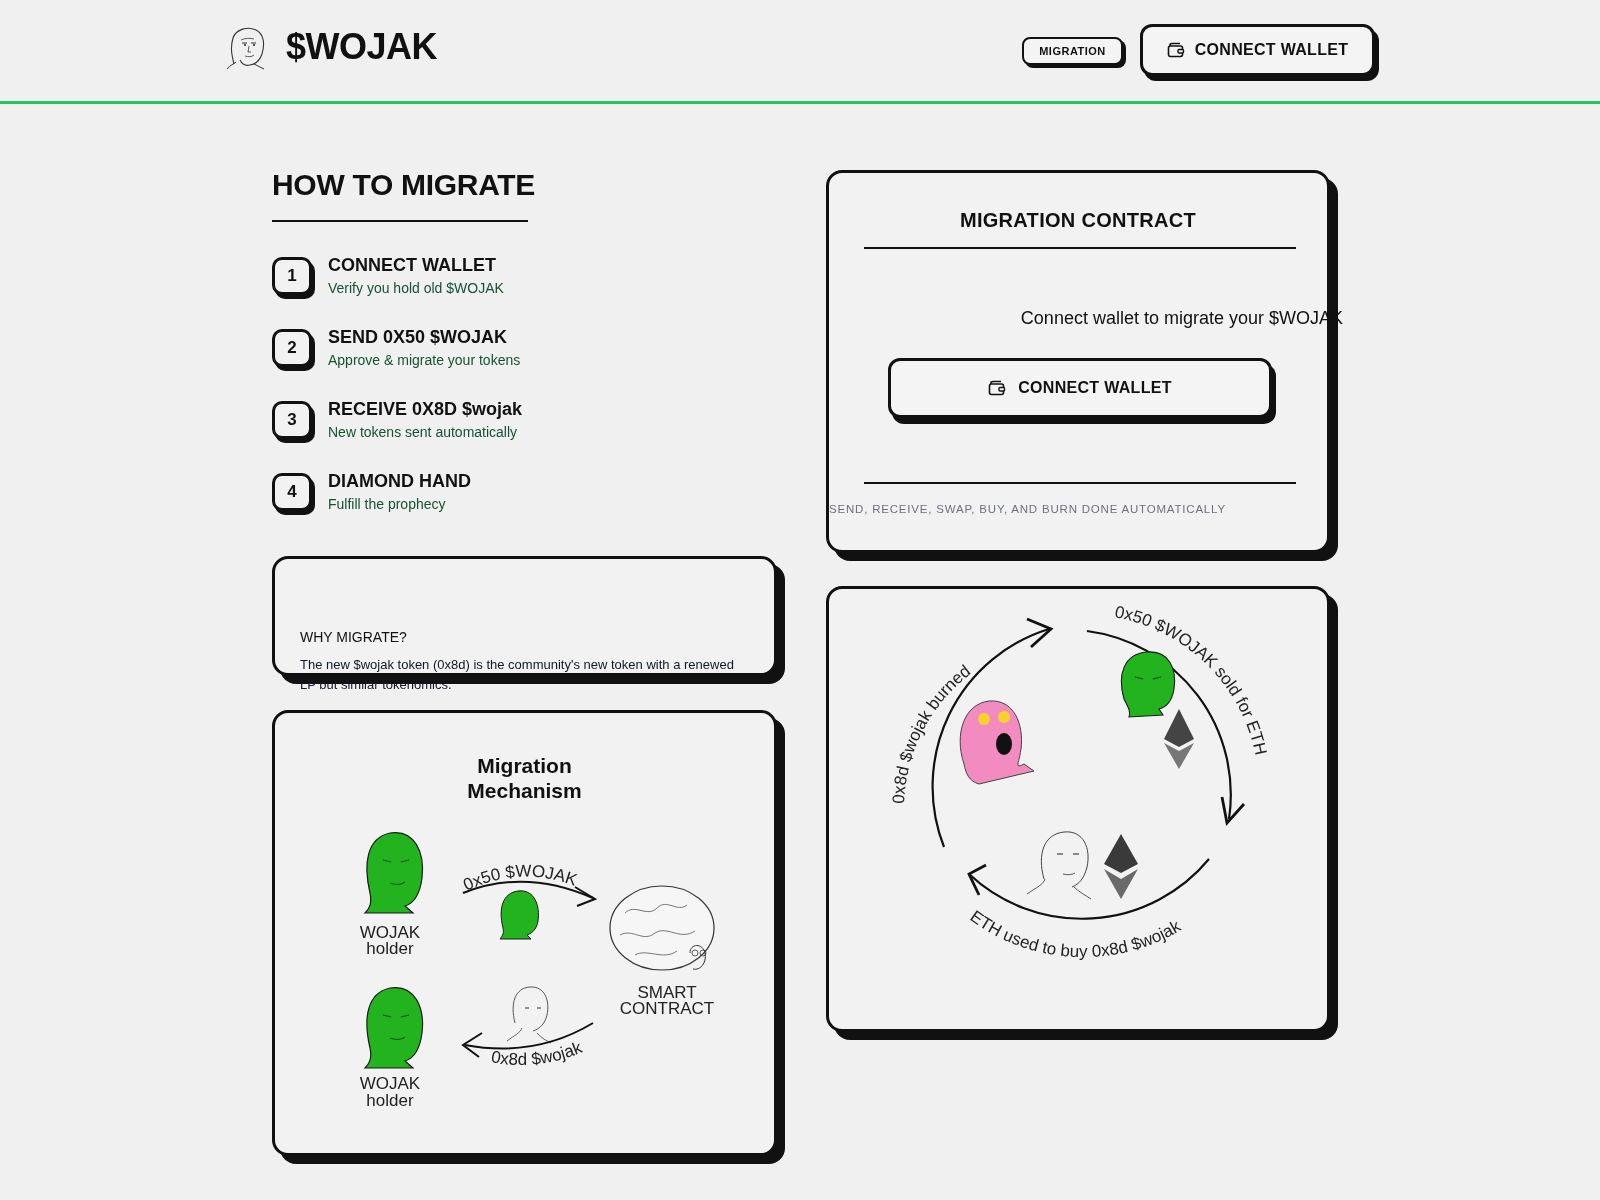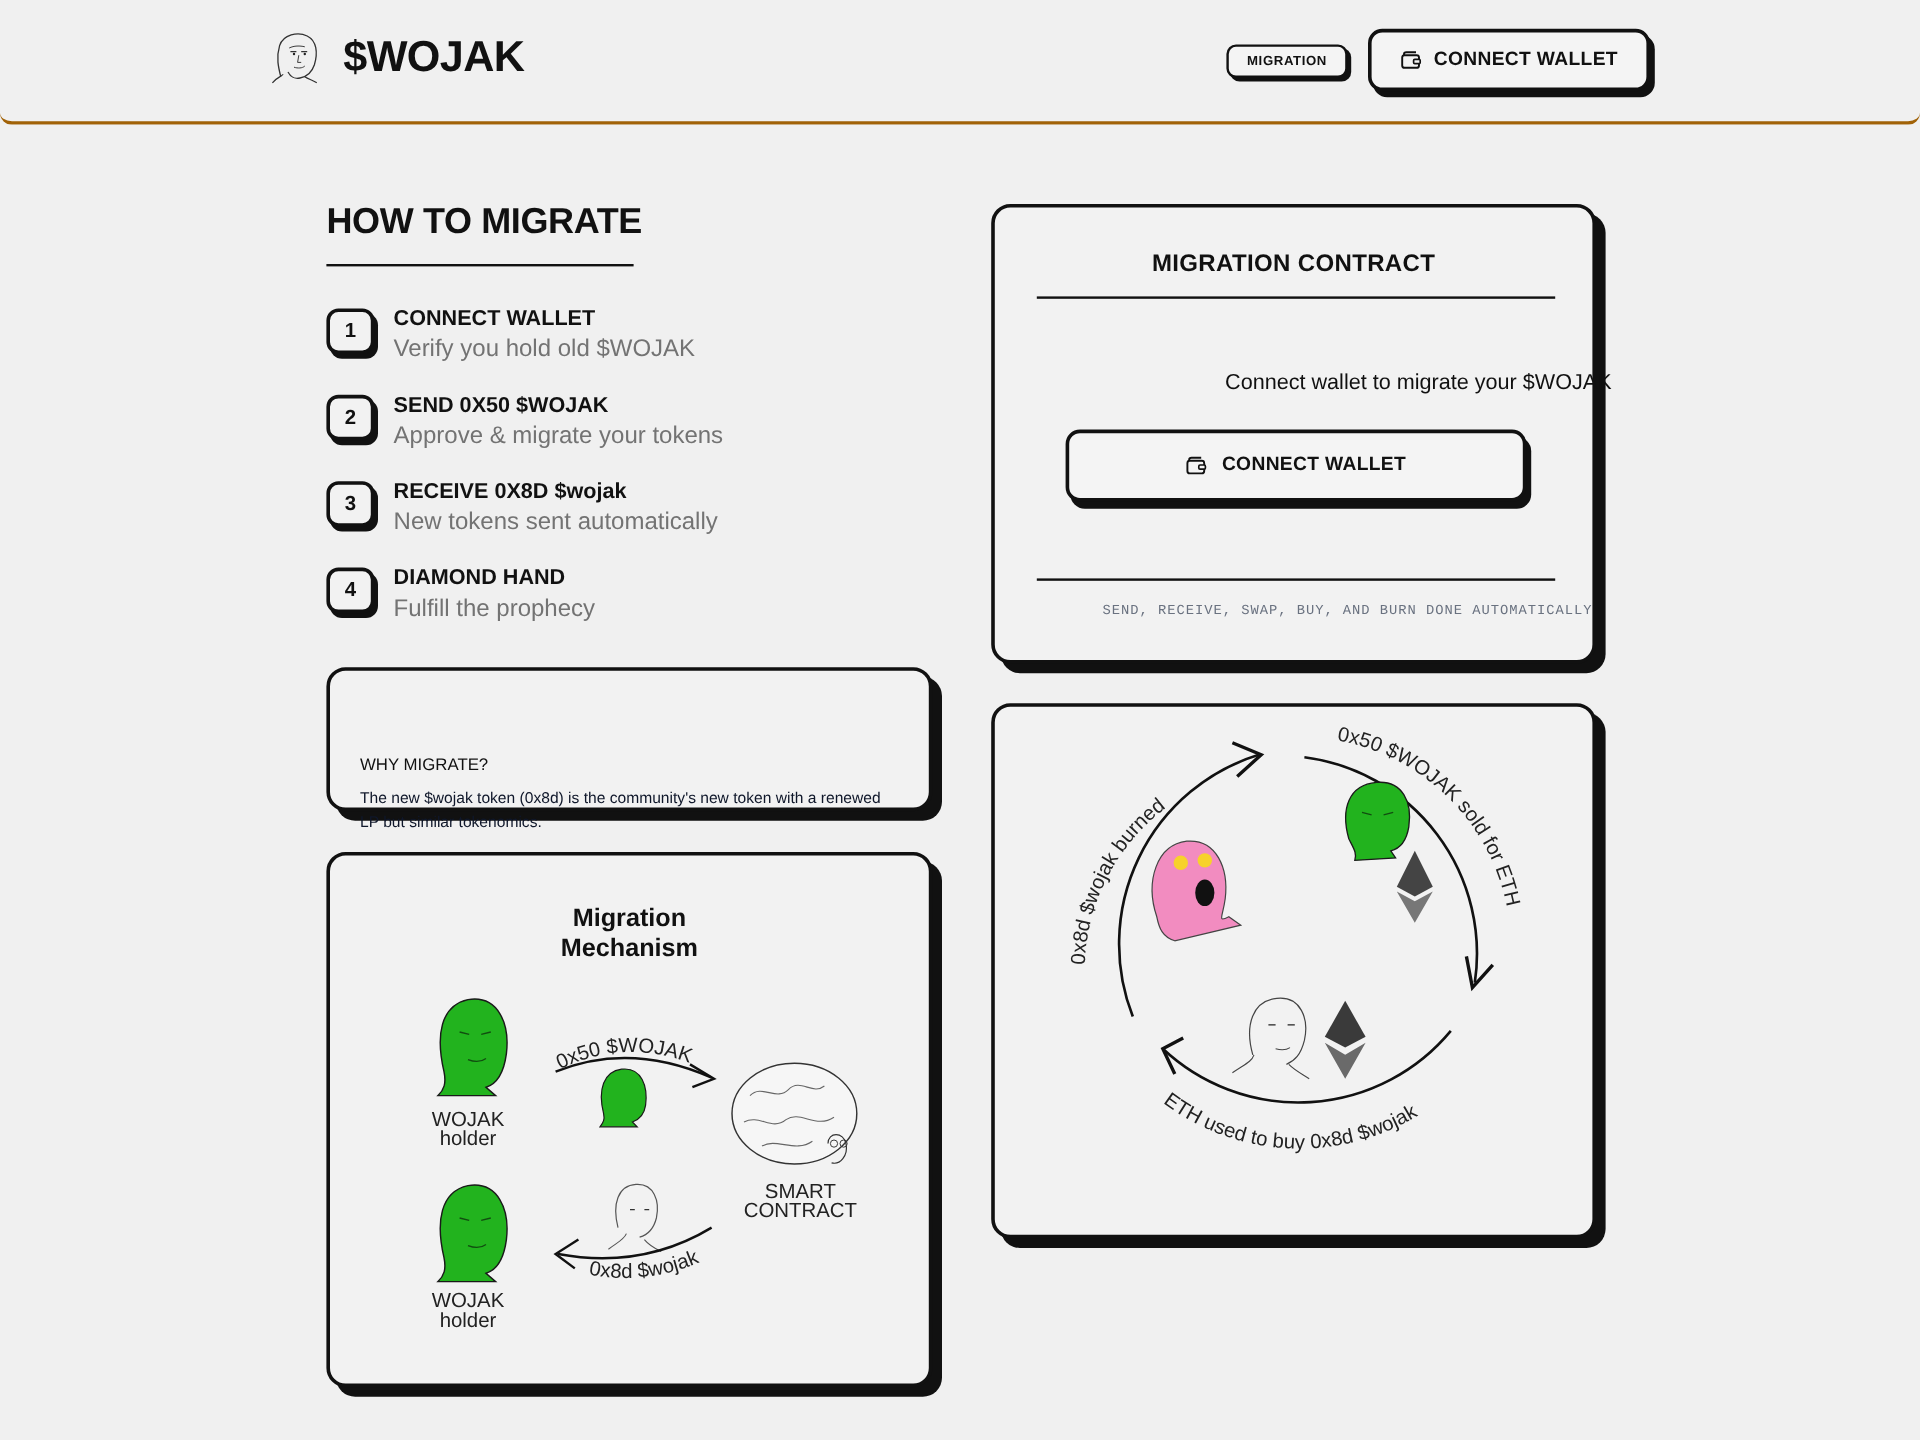--- a/index.html
+++ b/index.html
@@ -6,22 +6,21 @@
   html, body { width: 1600px; height: 1200px; }
   body {
     background: #f0f0f0;
     font-family: "Liberation Sans", sans-serif;
     color: #111;
     position: relative;
     overflow: hidden;
   }
   .header {
     position: absolute; left: 0; top: 0; width: 1600px; height: 104px;
-    border-bottom: 3px solid #a16207;
-    border-radius: 10px;
+    border-bottom: 3px solid #22c55e;
   }
   .logo { position: absolute; left: 224px; top: 24px; display: flex; align-items: center; }
   .logo-face { width: 46px; height: 46px; }
   .logo-text { margin-left: 16px; font-size: 36px; font-weight: 700; letter-spacing: -0.5px; }
   .btn-migration {
     position: absolute; left: 1022px; top: 37px; width: 101px; height: 28px;
     border: 2.5px solid #111; border-radius: 8px; background: #f4f4f4;
     box-shadow: 3px 3px 0 #111;
     font-size: 11px; font-weight: 700; letter-spacing: 0.5px;
     display: flex; align-items: center; justify-content: center;
@@ -42,21 +41,21 @@
 
   .step { position: absolute; left: 272px; display: flex; }
   .step-num {
     width: 40px; height: 38px; border: 3px solid #111; border-radius: 10px;
     box-shadow: 3px 4px 0 #111; background: #f2f2f2;
     display: flex; align-items: center; justify-content: center;
     font-size: 17px; font-weight: 700;
   }
   .step-text { margin-left: 16px; margin-top: -3px; }
   .step-title { font-size: 18px; font-weight: 700; line-height: 22px; }
-  .step-desc { font-size: 20px; color: #737373; margin-top: 4px; }
+  .step-desc { font-size: 14px; color: #14532d; margin-top: 4px; }
 
   .card {
     position: absolute; border: 3px solid #111; border-radius: 16px; background: #f2f2f2;
     box-shadow: 8px 8px 0 #111;
   }
   .why-card { left: 272px; top: 556px; width: 505px; height: 120px; padding: 26px 25px; }
   .why-title { font-size: 14px; color: #111; margin-top: 44px; }
   .why-body { font-size: 13px; color: #0f172a; line-height: 20px; margin-top: 10px; }
 
   .mech-card { left: 272px; top: 710px; width: 505px; height: 446px; }
@@ -66,21 +65,21 @@
   .contract-card { left: 826px; top: 170px; width: 504px; height: 383px; padding-left: 24px; }
   .contract-title { position: absolute; left: 0; width: 100%; top: 36px; text-align: center; font-size: 20px; font-weight: 700; letter-spacing: 0.3px; }
   .contract-rule { position: absolute; left: 35px; width: 432px; height: 2px; background: #111; }
   .contract-msg { position: absolute; left: 16px; width: 100%; top: 135px; text-align: right; font-size: 18px; }
   .btn-connect-main {
     position: absolute; left: 59px; top: 185px; width: 384px; height: 60px;
     border: 3px solid #111; border-radius: 12px; background: #f4f4f4; box-shadow: 4px 6px 0 #111;
     display: flex; align-items: center; justify-content: center; gap: 12px;
     font-size: 16px; font-weight: 700; letter-spacing: 0.3px;
   }
-  .contract-foot { position: absolute; left: 0; width: 100%; top: 330px; text-align: right; font-size: 11.5px; color: #6a7280; letter-spacing: 0.8px; font-family: Liberation Mono, monospace; }
+  .contract-foot { position: absolute; left: 0; width: 100%; top: 330px; text-align: left; font-size: 11.5px; color: #6a7280; letter-spacing: 0.8px; }
 
   .cycle-card { left: 826px; top: 586px; width: 504px; height: 446px; }
   .cycle-svg { position: absolute; left: 0; top: 0; }
   .cycle-caption { position: absolute; left: 0; width: 100%; top: 412px; text-align: center; font-size: 14px; color: #222; }
 </style>
 </head>
 <body>
 
 <div class="header">
   <div class="logo">

